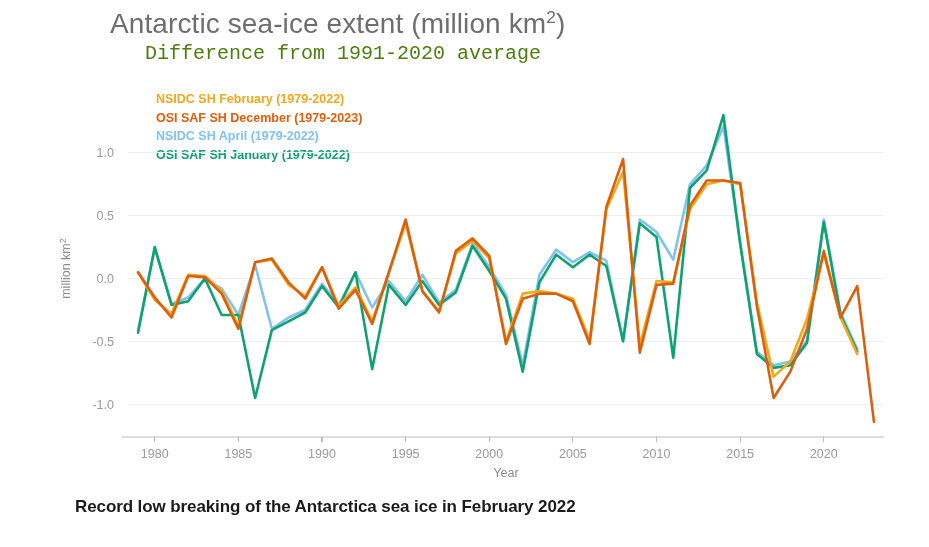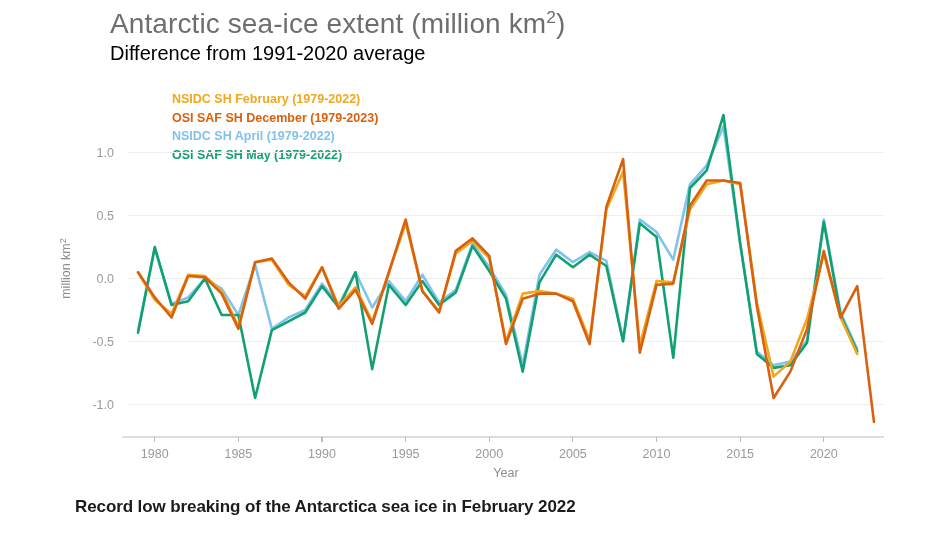--- a/index.html
+++ b/index.html
@@ -34,30 +34,31 @@
     letter-spacing: 0.1px;
     line-height: 1.12;
     white-space: nowrap;
   }
   .chart-title sup {
     font-size: 0.62em;
     vertical-align: super;
     line-height: 0;
   }
   .chart-subtitle {
-    font-family: Liberation Sans, sans-serif;
+    font-family: Liberation Mono, monospace;
     font-size: 20px;
     font-weight: 400;
-    color: #000000;
+    color: #4d7c0f;
     margin-top: 3px;
     white-space: nowrap;
+    margin-left: 35px;
   }
   .legend {
     position: absolute;
-    left: 172px;
+    left: 156px;
     top: 90px;
   }
   .legend-item {
     font-family: "Liberation Sans", sans-serif;
     font-size: 12.5px;
     font-weight: 700;
     line-height: 18.6px;
     white-space: nowrap;
   }
   .caption {
@@ -115,21 +116,21 @@
 
   <div class="title-block">
     <div class="chart-title"><span>Antarctic sea-ice extent (million km</span><sup>2</sup><span>)</span></div>
     <div class="chart-subtitle">Difference from 1991-2020 average</div>
   </div>
 
   <div class="legend">
     <div class="legend-item" style="color: rgb(240, 168, 30);"><span>NSIDC SH February (1979-2022)</span></div>
     <div class="legend-item" style="color: rgb(217, 96, 14);"><span>OSI SAF SH December (1979-2023)</span></div>
     <div class="legend-item" style="color: rgb(130, 194, 238);"><span>NSIDC SH April (1979-2022)</span></div>
-    <div class="legend-item" style="color: rgb(17, 161, 113);"><span>OSI SAF SH May (1979-2022)</span></div>
+    <div class="legend-item" style="color: rgb(17, 161, 113);"><span>OSI SAF SH January (1979-2022)</span></div>
   </div>
 
   <svg class="plot" id="plot-svg" width="929" height="490">
       <line x1="128" x2="884" y1="152.8134328358209" y2="152.8134328358209" class="gridline"></line>
       <text x="114" y="157.3134328358209" text-anchor="end" class="tick-label">1.0</text>
       <line x1="128" x2="884" y1="215.68656716417905" y2="215.68656716417905" class="gridline"></line>
       <text x="114" y="220.18656716417905" text-anchor="end" class="tick-label">0.5</text>
       <line x1="128" x2="884" y1="278.55970149253733" y2="278.55970149253733" class="gridline"></line>
       <text x="114" y="283.05970149253733" text-anchor="end" class="tick-label">0.0</text>
       <line x1="128" x2="884" y1="341.4328358208955" y2="341.4328358208955" class="gridline"></line>

